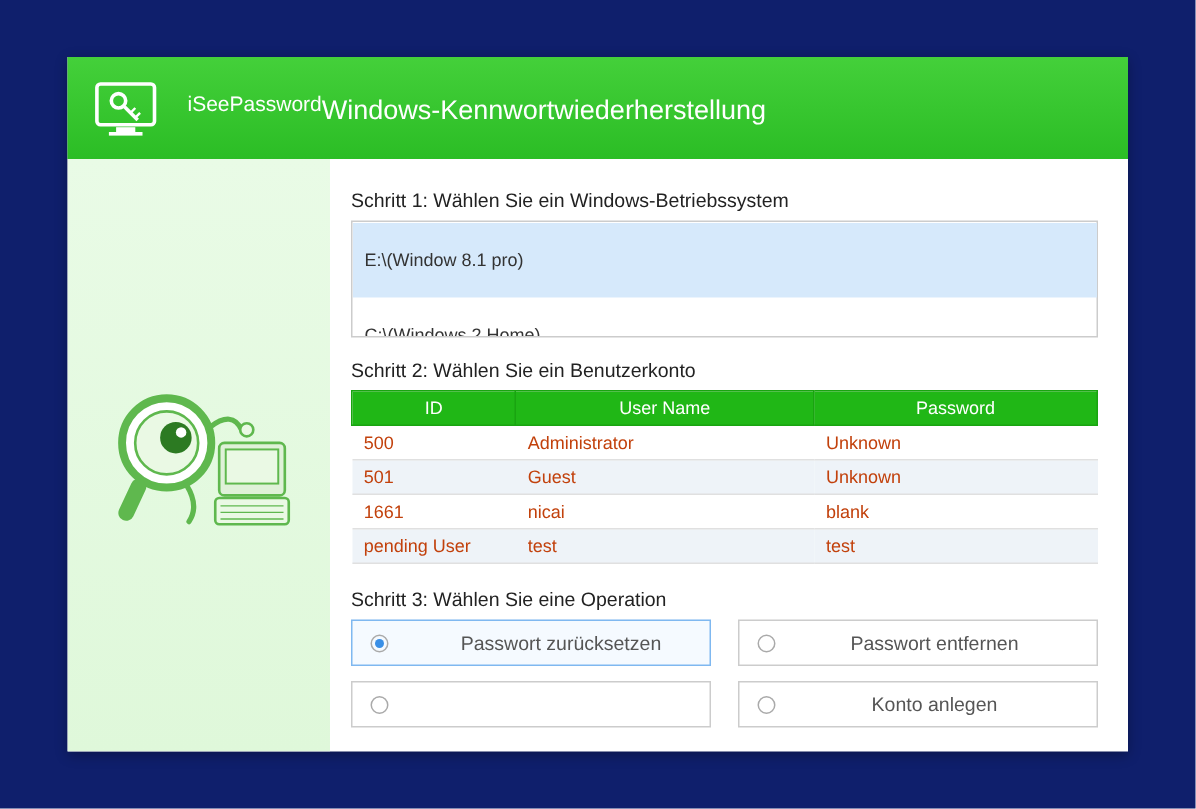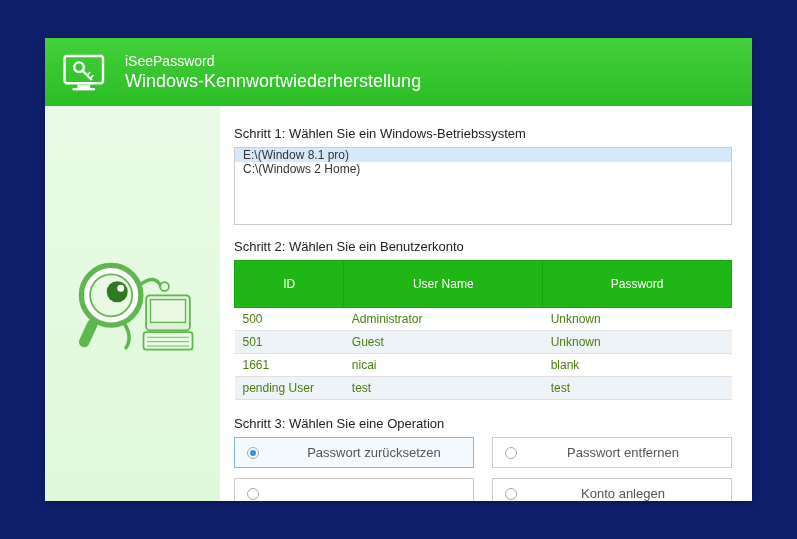--- a/index.html
+++ b/index.html
@@ -28,21 +28,21 @@
   gap: 14px;
 }
 .logo {
   width: 48px;
   height: 40px;
   display: flex;
   align-items: center;
   justify-content: center;
 }
 .logo svg { width: 100%; height: 100%; }
-.header-text { display: flex; flex-direction: column; }
+.header-text { display: flex; flex-direction: row; }
 .brand { font-size: 14px; font-weight: 400; }
 .title { font-size: 18px; font-weight: 400; margin-top: 2px; }
 .body { flex: 1; display: flex; overflow: hidden; }
 .sidebar {
   width: 175px;
   background: linear-gradient(180deg, #e9fbe6 0%, #dff8da 100%);
   display: flex;
   align-items: center;
   justify-content: center;
   padding: 20px 8px;
@@ -53,39 +53,39 @@
   padding: 14px 20px 16px 14px;
   overflow: auto;
 }
 .step-label { font-size: 13px; margin: 6px 0 6px 0; color: #222; }
 .os-list {
   border: 1px solid #ccc;
   height: 78px;
   overflow: auto;
 }
 .os-item {
-  padding: 0 8px;
+  padding: 18px 8px;
   font-size: 12px;
   color: #333;
   cursor: pointer;
 }
 .os-item.sel { background: #d6e9fb; }
 .tbl { width: 100%; border-collapse: collapse; font-size: 12px; }
 .tbl th {
   background: #20b716;
   color: #fff;
   font-weight: 400;
-  padding: 16px 8px;
+  padding: 4px 8px;
   text-align: center;
   border: 1px solid #19a410;
 }
 .tbl td {
   padding: 4px 8px;
   border-bottom: 1px solid #e0e0e0;
-  color: #4d7c0f;
+  color: #c2410c;
 }
 .tbl tr.alt td { background: #eef3f8; }
 .ops { display: grid; grid-template-columns: 1fr 1fr; gap: 10px 18px; margin-top: 6px; }
 .op {
   border: 1px solid #ccc;
   padding: 7px 12px;
   display: flex;
   align-items: center;
   gap: 10px;
   cursor: pointer;

